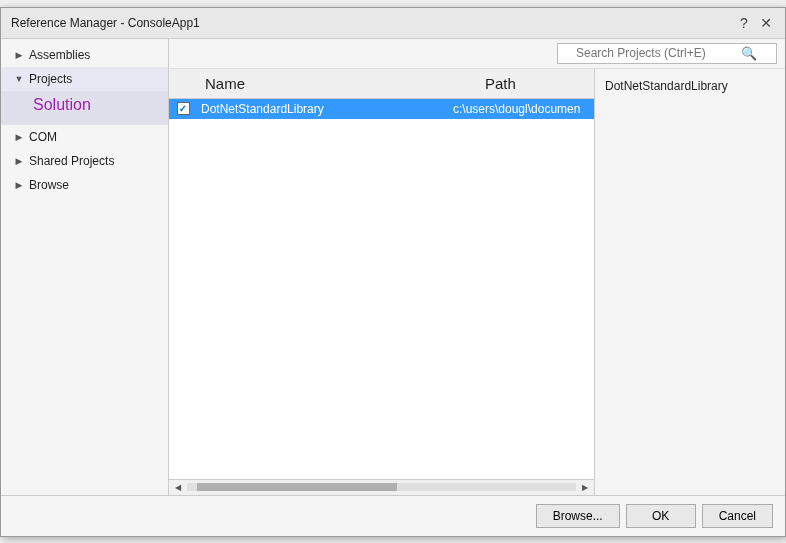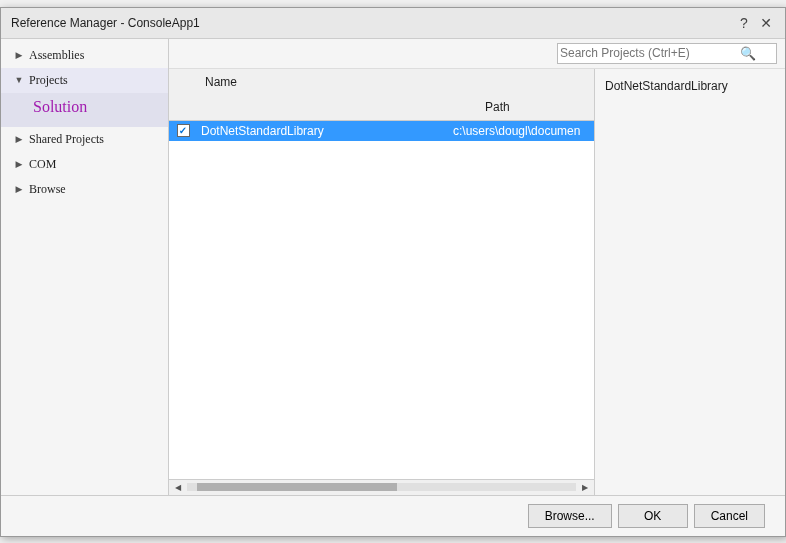--- a/index.html
+++ b/index.html
@@ -57,21 +57,20 @@
       display: flex;
       flex: 1;
       overflow: hidden;
     }
     .sidebar {
       width: 168px;
       background: #f5f5f5;
       border-right: 1px solid #ccc;
       padding-top: 4px;
       flex-shrink: 0;
-      font-family: Liberation Serif, serif;
     }
     .sidebar-item {
       display: flex;
       align-items: center;
       padding: 5px 8px 5px 12px;
       cursor: pointer;
       color: #1e1e1e;
       font-size: 12px;
     }
     .sidebar-item.selected {
@@ -113,21 +112,21 @@
       padding: 4px 8px;
       background: #f5f5f5;
       border-bottom: 1px solid #ddd;
       justify-content: flex-end;
     }
     .search-box {
       display: flex;
       align-items: center;
       border: 1px solid #bbb;
       background: #fff;
-      padding: 2px 2px;
+      padding: 2px 18px;
       width: 220px;
     }
     .search-box input {
       border: none;
       outline: none;
       font-size: 12px;
       color: #999;
       background: transparent;
       width: 180px;
     }
@@ -148,26 +147,26 @@
       border-right: 1px solid #ccc;
     }
     .table-header {
       display: flex;
       background: #f0f0f0;
       border-bottom: 1px solid #ccc;
       padding: 4px 0;
     }
     .table-header-cell {
       padding: 2px 8px;
-      font-size: 12px;
+      font-size: 15px;
       color: #1e1e1e;
       font-weight: normal;
     }
     .col-name { width: 280px; }
-    .col-path { flex: 1; margin-top: 25px; }
+    .col-path { flex: 1; }
     .table-body {
       flex: 1;
       overflow-y: auto;
       overflow-x: hidden;
       background: #fff;
     }
     .table-row {
       display: flex;
       align-items: center;
       padding: 3px 0;
@@ -256,21 +255,21 @@
       font-weight: bold;
       color: #1e1e1e;
       margin-bottom: 2px;
     }
     .detail-value {
       color: #1e1e1e;
     }
     .footer {
       display: flex;
       justify-content: flex-end;
-      padding: 8px 20px;
+      padding: 8px 12px;
       gap: 6px;
       background: #f5f5f5;
       border-top: 1px solid #ccc;
     }
     .footer-btn {
       padding: 4px 16px;
       font-size: 12px;
       background: #e8e8e8;
       border: 1px solid #aaa;
       cursor: pointer;
@@ -304,26 +303,26 @@
         <span class="arrow expanded"></span>
         <span>Projects</span>
       </div>
 
       <div class="sidebar-sub-item">
         <span>Solution</span>
       </div>
 
       <div class="sidebar-item">
         <span class="arrow collapsed"></span>
-        <span>Shared Projects</span>
+        <span>COM</span>
       </div>
 
       <div class="sidebar-item">
         <span class="arrow collapsed"></span>
-        <span>COM</span>
+        <span>Shared Projects</span>
       </div>
 
       <div class="sidebar-item">
         <span class="arrow collapsed"></span>
         <span>Browse</span>
       </div>
     </div>
 
     <div class="main-area">
 

